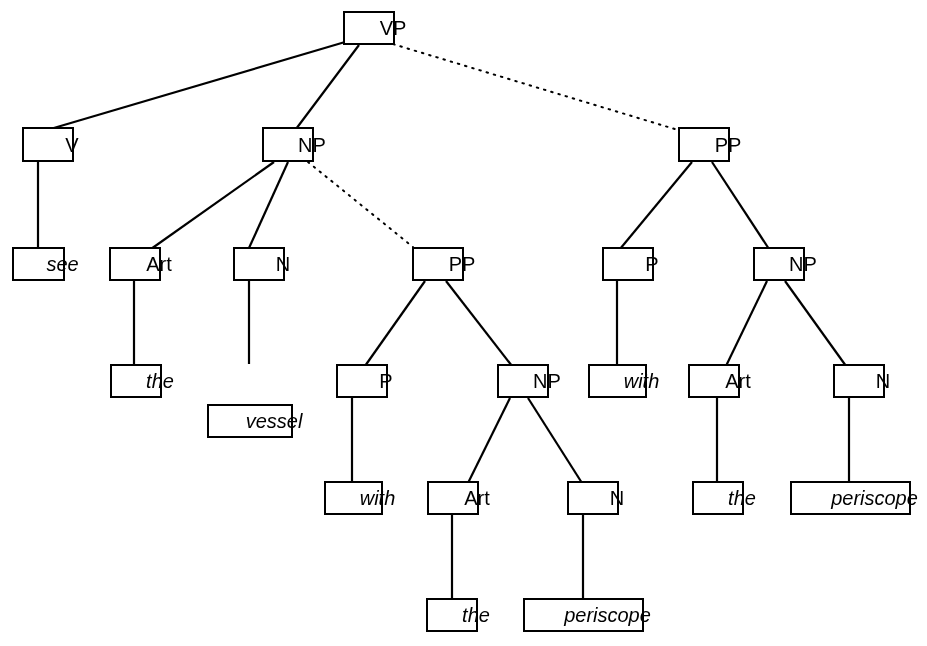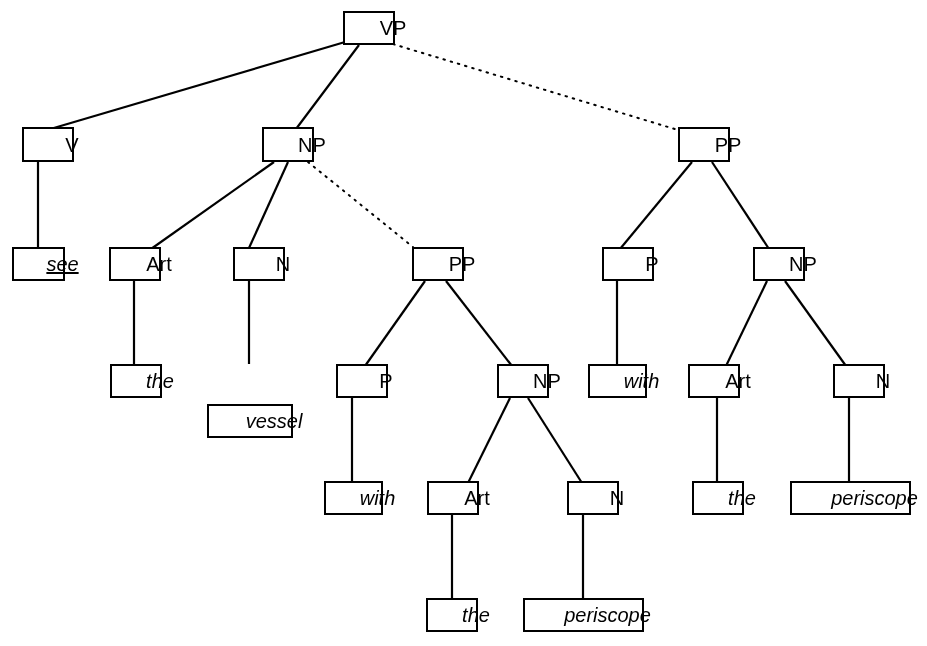--- a/index.html
+++ b/index.html
@@ -71,21 +71,21 @@
       <line x1="767" y1="281" x2="726" y2="366" stroke="#000000" stroke-width="2.2"></line>
       <line x1="785" y1="281" x2="846" y2="366" stroke="#000000" stroke-width="2.2"></line>
       <line x1="717" y1="398" x2="717" y2="481" stroke="#000000" stroke-width="2.2"></line>
       <line x1="849" y1="398" x2="849" y2="481" stroke="#000000" stroke-width="2.2"></line>
     </svg>
   <div id="node-layer">
       <div class="node" style="left: 343px; top: 11px; width: 42px; height: 34px;">VP</div>
       <div class="node" style="left: 22px; top: 127px; width: 31px; height: 35px;">V</div>
       <div class="node" style="left: 262px; top: 127px; width: 46px; height: 35px;">NP</div>
       <div class="node" style="left: 678px; top: 127px; width: 46px; height: 35px;">PP</div>
-      <div class="node terminal" style="left: 12px; top: 247px; width: 53px; height: 34px; text-decoration: underline;">see</div>
+      <div class="node terminal" style="left: 12px; top: 247px; width: 53px; height: 34px;">see</div>
       <div class="node" style="left: 109px; top: 247px; width: 48px; height: 34px;">Art</div>
       <div class="node" style="left: 233px; top: 247px; width: 32px; height: 34px;">N</div>
       <div class="node" style="left: 412px; top: 247px; width: 46px; height: 34px;">PP</div>
       <div class="node" style="left: 602px; top: 247px; width: 31px; height: 34px;">P</div>
       <div class="node" style="left: 753px; top: 247px; width: 46px; height: 34px;">NP</div>
       <div class="node terminal" style="left: 110px; top: 364px; width: 52px; height: 34px;">the</div>
       <div class="node terminal" style="left: 207px; top: 364px; width: 86px; height: 34px; margin-top: 40px;">vessel</div>
       <div class="node" style="left: 336px; top: 364px; width: 31px; height: 34px;">P</div>
       <div class="node" style="left: 497px; top: 364px; width: 46px; height: 34px;">NP</div>
       <div class="node terminal" style="left: 588px; top: 364px; width: 59px; height: 34px;">with</div>

